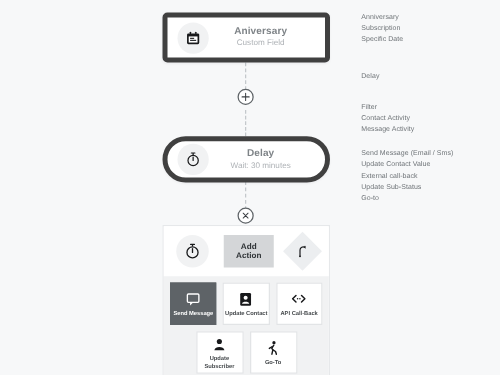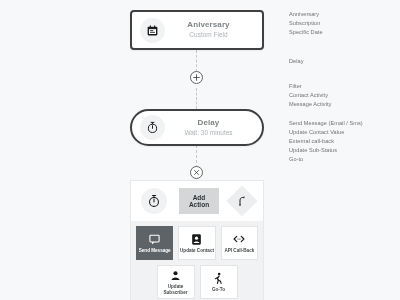--- a/index.html
+++ b/index.html
@@ -37,21 +37,21 @@
   .seg1 { top: 50px;  height: 22px; }
   .seg2 { top: 88px;  height: 21px; }
   .seg3 { top: 145px; height: 23px; }
 
   
   .card {
     position: absolute;
     left: 8px;
     width: 134px;
     background: #ffffff;
-    border: 2px solid #404040;
+    border: 4px solid #404040;
     box-sizing: border-box;
     display: flex;
     align-items: center;
     box-shadow: 0 1px 2px rgba(16,24,40,.05);
   }
   .card-anniversary {
     top: 10px;
     height: 40px;
     border-radius: 4px;
     padding-left: 8px;

